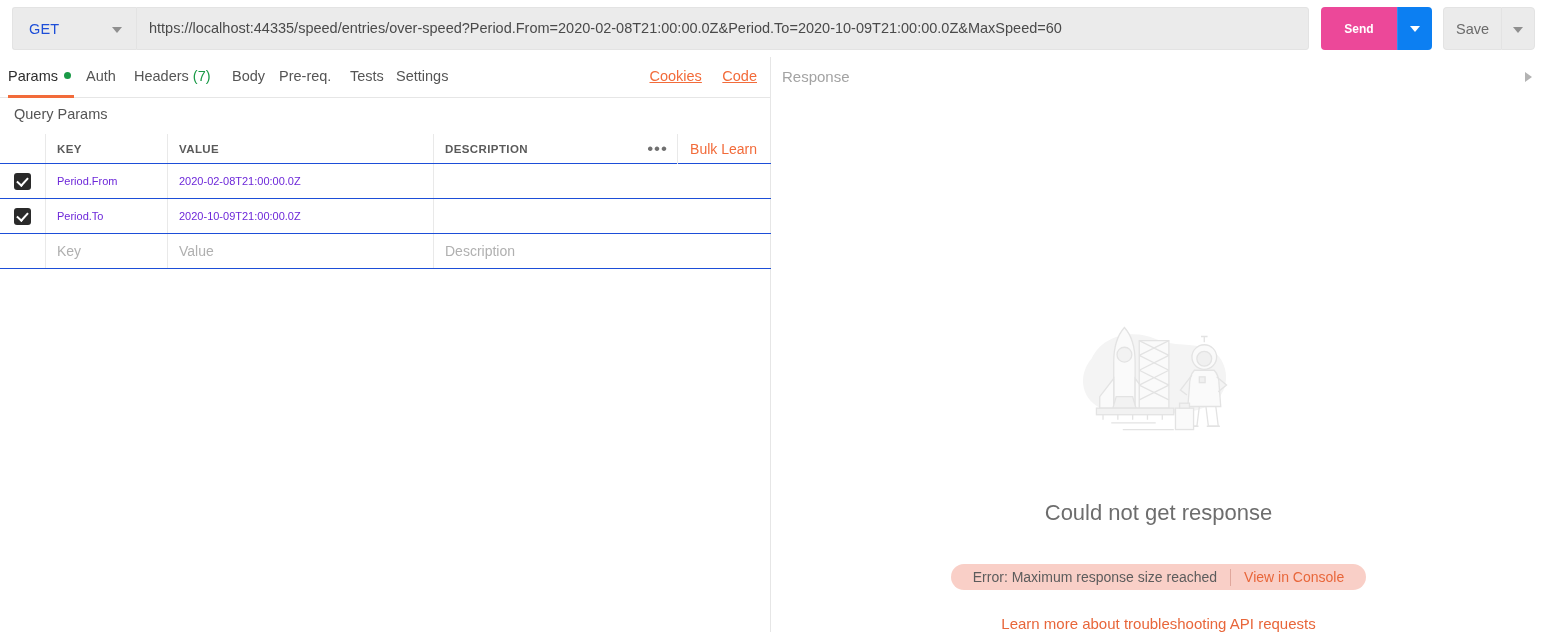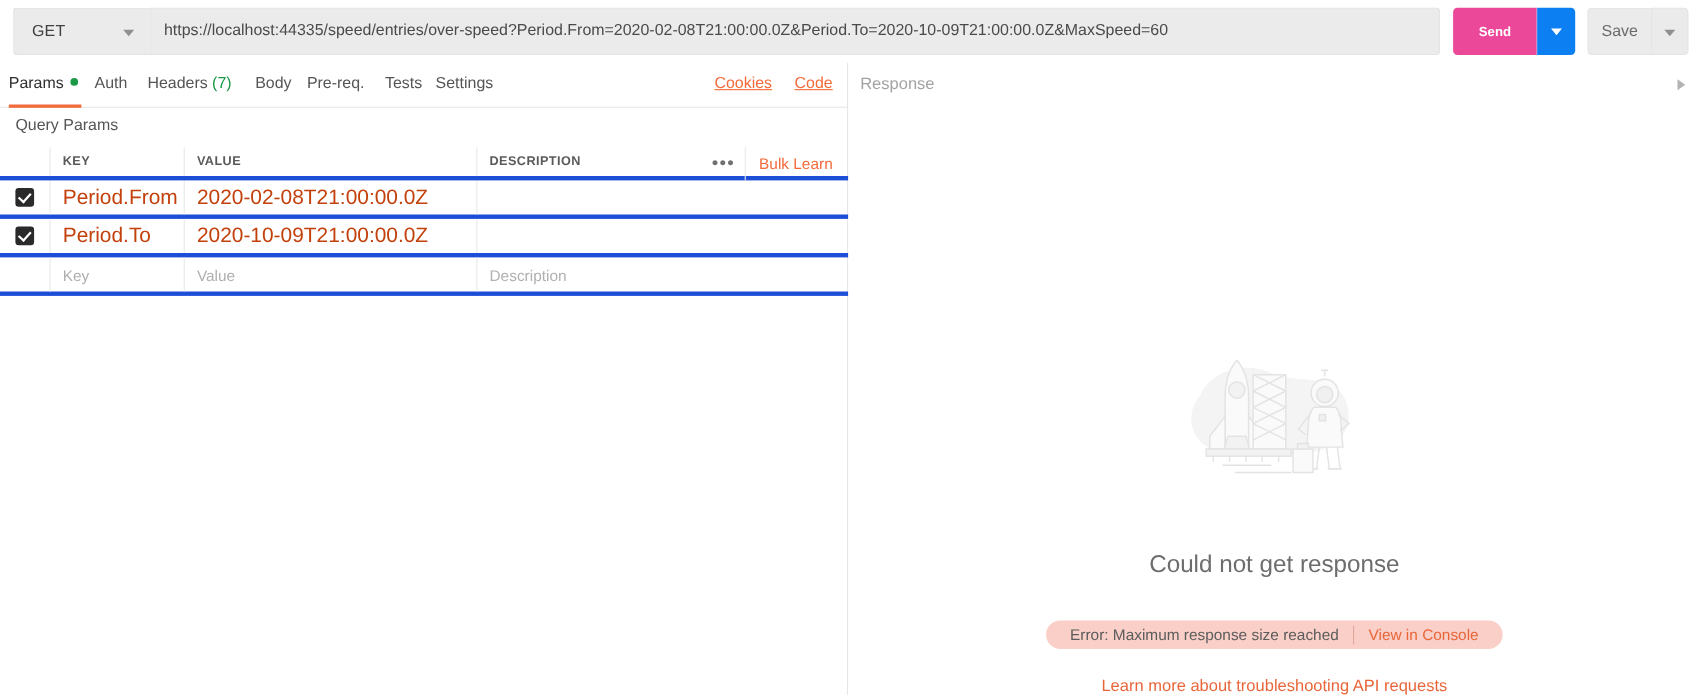--- a/index.html
+++ b/index.html
@@ -13,21 +13,21 @@
 
   
   .urlbar { position: absolute; left: 0; top: 0; width: 1545px; height: 57px; background: #fff; }
 
   .method-select {
     position: absolute; left: 12px; top: 7px; width: 124px; height: 43px;
     background: #ebebeb; border: 1px solid #e3e3e3; border-right: none;
     border-radius: 3px 0 0 3px; cursor: pointer;
   }
   .method-label {
-    position: absolute; left: 16px; top: 13px; font-size: 14.5px; color: #404040; letter-spacing: .2px;
+    position: absolute; left: 16px; top: 13px; font-size: 14.5px; color: #1d4ed8; letter-spacing: .2px;
   }
   .method-caret {
     position: absolute; right: 14px; top: 19px;
     width: 0; height: 0; border-left: 5px solid transparent; border-right: 5px solid transparent;
     border-top: 6px solid #8f8f8f;
   }
 
   .url-input {
     position: absolute; left: 136px; top: 7px; width: 1173px; height: 43px;
     background: #ebebeb; border: 1px solid #e3e3e3; border-radius: 0 3px 3px 0;
@@ -90,31 +90,31 @@
   .tab .count { color: #1a9a47; margin-left: 4px; }
 
   .tabs-right { position: absolute; right: 14px; top: 0; height: 41px; line-height: 38px; }
   .link-orange { color: #f26b3a; font-size: 14.5px; cursor: pointer; margin-left: 16px; text-decoration: underline; }
 
   .section-title {
     position: absolute; left: 14px; top: 49px; font-size: 14.5px; color: #555;
   }
 
   .ptable { position: absolute; left: 0; top: 77px; width: 771px; }
-  .prow { display: flex; width: 771px; border-bottom: 4px solid #1d4ed8; }
+  .prow { display: flex; width: 771px; border-bottom: 1px solid #1d4ed8; }
   .prow.header { height: 30px; }
   .prow.data { height: 35px; }
   .pcell { display: flex; align-items: center; height: 100%; border-right: 1px solid #e9e9e9; }
   .pcell.c-check { width: 46px; border-right: 1px solid #e9e9e9; justify-content: center; }
   .pcell.c-key { width: 122px; padding-left: 11px; }
   .pcell.c-value { width: 266px; padding-left: 11px; }
   .pcell.c-desc { width: 337px; padding-left: 11px; border-right: none; }
 
   .hdr-text { font-size: 11.5px; font-weight: bold; color: #5a5a5a; letter-spacing: .4px; }
-  .cell-text { font-size: 19px; color: #c2410c; }
+  .cell-text { font-size: 11px; color: #6d28d9; }
   .cell-placeholder { font-size: 14px; color: #b0b0b0; }
 
   .chk {
     width: 17px; height: 17px; border-radius: 3px; background: #2a2a2a;
     position: relative; cursor: pointer;
   }
   .chk::after {
     content: ""; position: absolute; left: 5px; top: 2px; width: 5px; height: 9px;
     border: solid #fff; border-width: 0 2.2px 2.2px 0; transform: rotate(42deg);
   }

